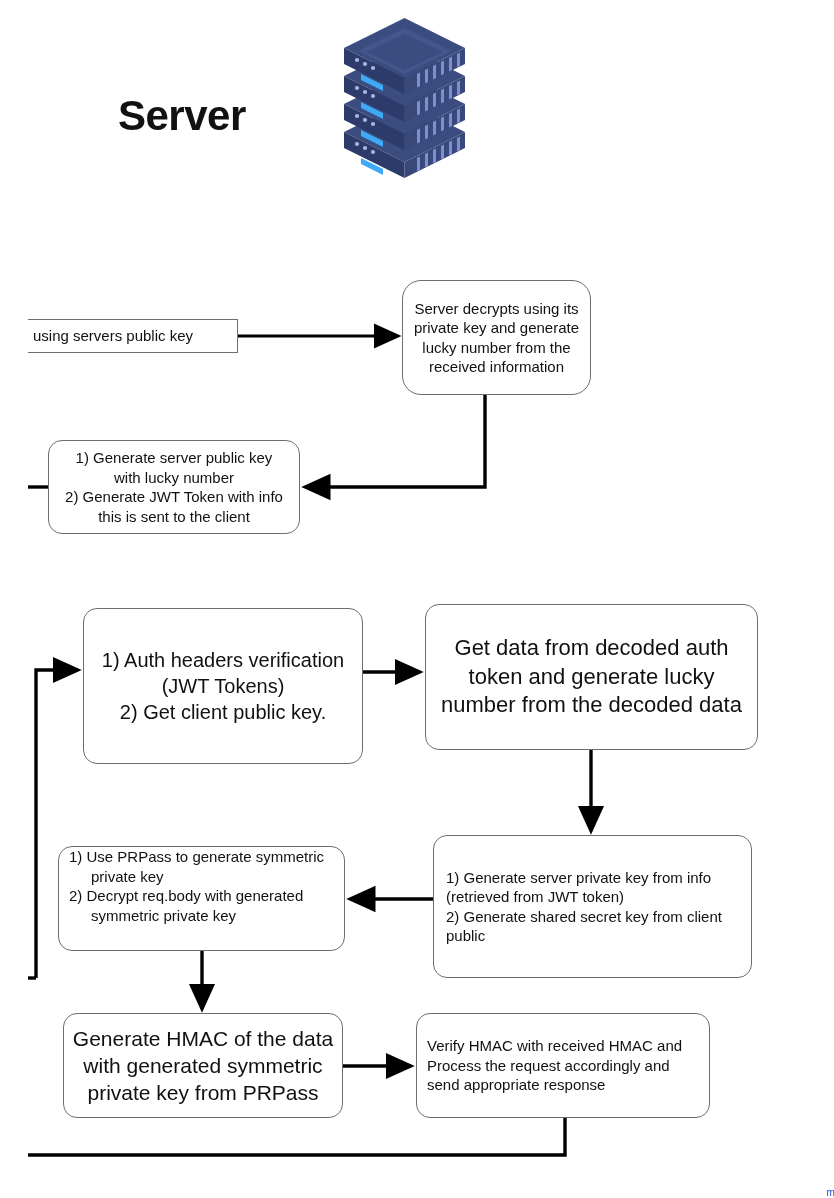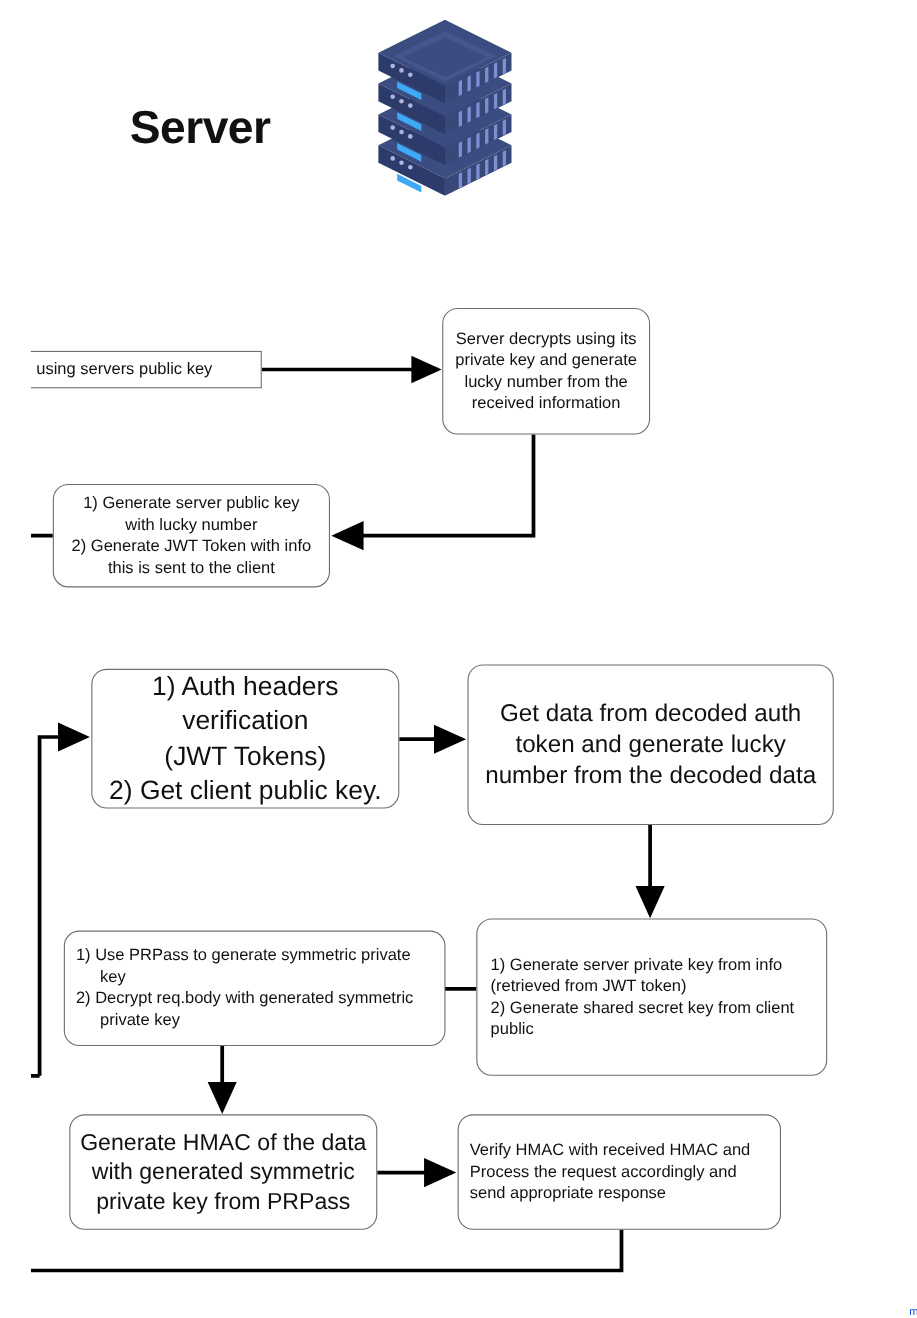--- a/index.html
+++ b/index.html
@@ -55,25 +55,25 @@
   }
   .node.rounded { border-radius: 14px; }
   .node.square  { border-radius: 0px; }
   .node .txt { width: 100%; padding: 0 8px; box-sizing: border-box; }
   .node.center .txt { text-align: center; }
   .node.left .txt   { text-align: left; }
   .node.top   { align-items: flex-start; }
 
   
   #n-using-pub   { left: -40px;  top: 319px;  width: 250px; height: 34px;  font-size: 15px; }
-  #n-decrypt     { left: 374px;  top: 280px;  width: 189px; height: 115px; font-size: 15px; }
+  #n-decrypt     { left: 374px;  top: 280px;  width: 189px; height: 115px; font-size: 15px; border-radius: 19px; }
   #n-genpub      { left: 20px;   top: 440px;  width: 252px; height: 94px;  font-size: 15px; }
-  #n-authhdr     { left: 55px;   top: 608px;  width: 280px; height: 127px; font-size: 24px; }
+  #n-authhdr     { left: 55px;   top: 608px;  width: 280px; height: 156px; font-size: 20px; }
   #n-getdata     { left: 397px;  top: 604px;  width: 333px; height: 146px; font-size: 22px; }
-  #n-prpass      { left: 30px;   top: 846px;  width: 347px; height: 105px; font-size: 15px; padding-top: 12px;}
+  #n-prpass      { left: 30px;   top: 846px;  width: 287px; height: 105px; font-size: 15px; }
   #n-srvpriv     { left: 405px;  top: 835px;  width: 319px; height: 143px; font-size: 15px; }
   #n-genhmac     { left: 35px;   top: 1013px; width: 280px; height: 105px; font-size: 21px; }
   #n-verhmac     { left: 388px;  top: 1013px; width: 294px; height: 105px; font-size: 15px; }
 
   #n-prpass .txt  { padding-left: 10px; }
   #n-srvpriv .txt { padding-left: 12px; }
   #n-verhmac .txt { padding-left: 10px; }
 
   .hang { display: block; padding-left: 22px; text-indent: -22px; }
 

